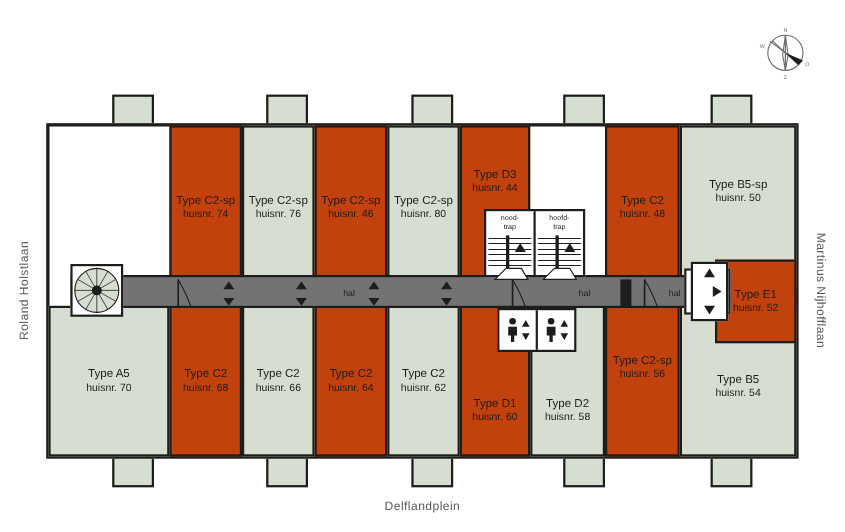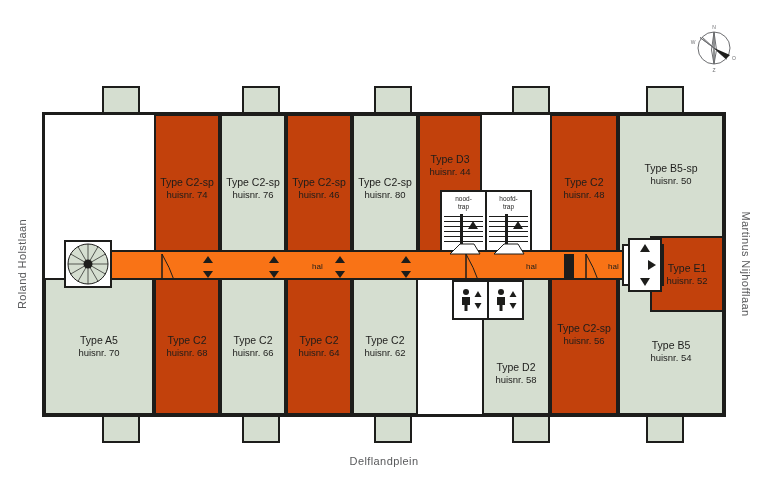--- a/index.html
+++ b/index.html
@@ -66,21 +66,21 @@
 
   
   .balcony{
     position:absolute;box-sizing:border-box;
     background:#d5ded0;border:2px solid #1d1d1b;
   }
 
   
   #corridor{
     position:absolute;box-sizing:border-box;
-    background:#f97316;border:2px solid #1d1d1b;
+    background:#737373;border:2px solid #1d1d1b;
   }
   .hal-label{
     position:absolute;font-size:8px;color:#1d1d1b;
   }
   .door{
     position:absolute;width:0;height:0;
   }
   .tri-up{
     border-left:5px solid transparent;border-right:5px solid transparent;
     border-bottom:7px solid #1d1d1b;
@@ -222,20 +222,24 @@
       <div class="t">Type C2</div>
       <div class="h">huisnr. 66</div>
     </div>
     <div class="unit dark" style="left:244px;top:166px;width:66px;height:137px;">
       <div class="t">Type C2</div>
       <div class="h">huisnr. 64</div>
     </div>
     <div class="unit light" style="left:310px;top:166px;width:66px;height:137px;">
       <div class="t">Type C2</div>
       <div class="h">huisnr. 62</div>
+    </div>
+    <div class="unit dark" style="left:376px;top:166px;width:64px;height:137px;">
+      <div class="t" style="margin-top:54px;">Type D1</div>
+      <div class="h">huisnr. 60</div>
     </div>
     <div class="unit light" style="left:440px;top:166px;width:68px;height:137px;">
       <div class="t" style="margin-top:54px;">Type D2</div>
       <div class="h">huisnr. 58</div>
     </div>
     <div class="unit dark" style="left:508px;top:166px;width:68px;height:137px;">
       <div class="t" style="margin-top:-24px;">Type C2-sp</div>
       <div class="h">huisnr. 56</div>
     </div>
     <div class="unit light" style="left:576px;top:166px;width:106px;height:137px;">

